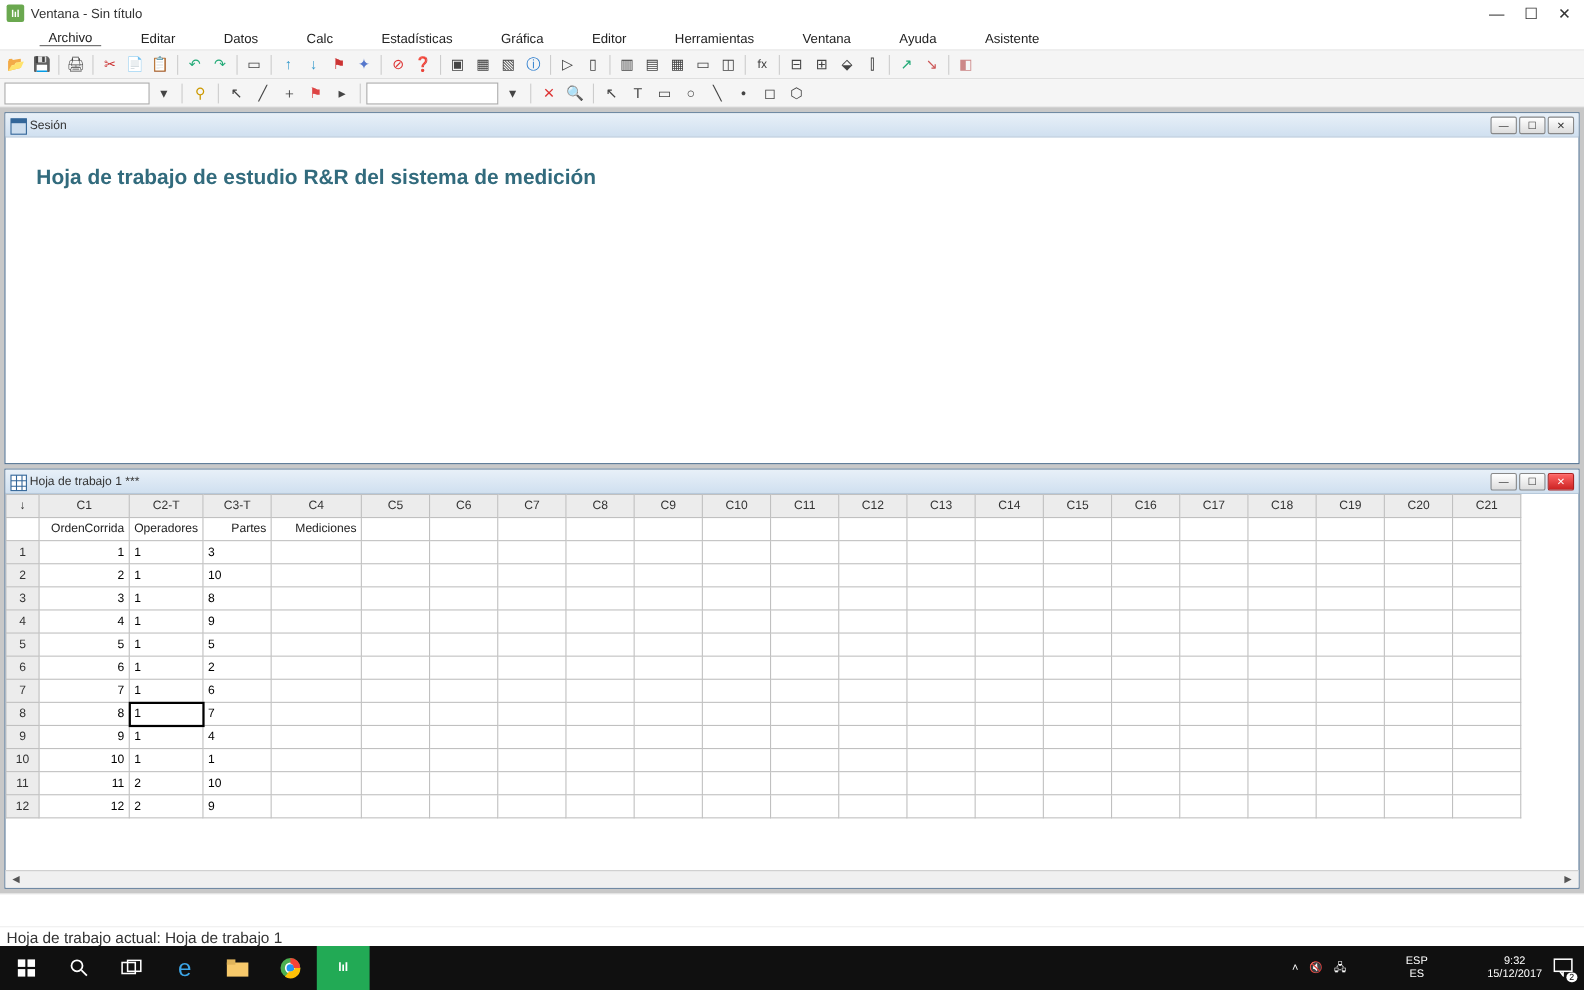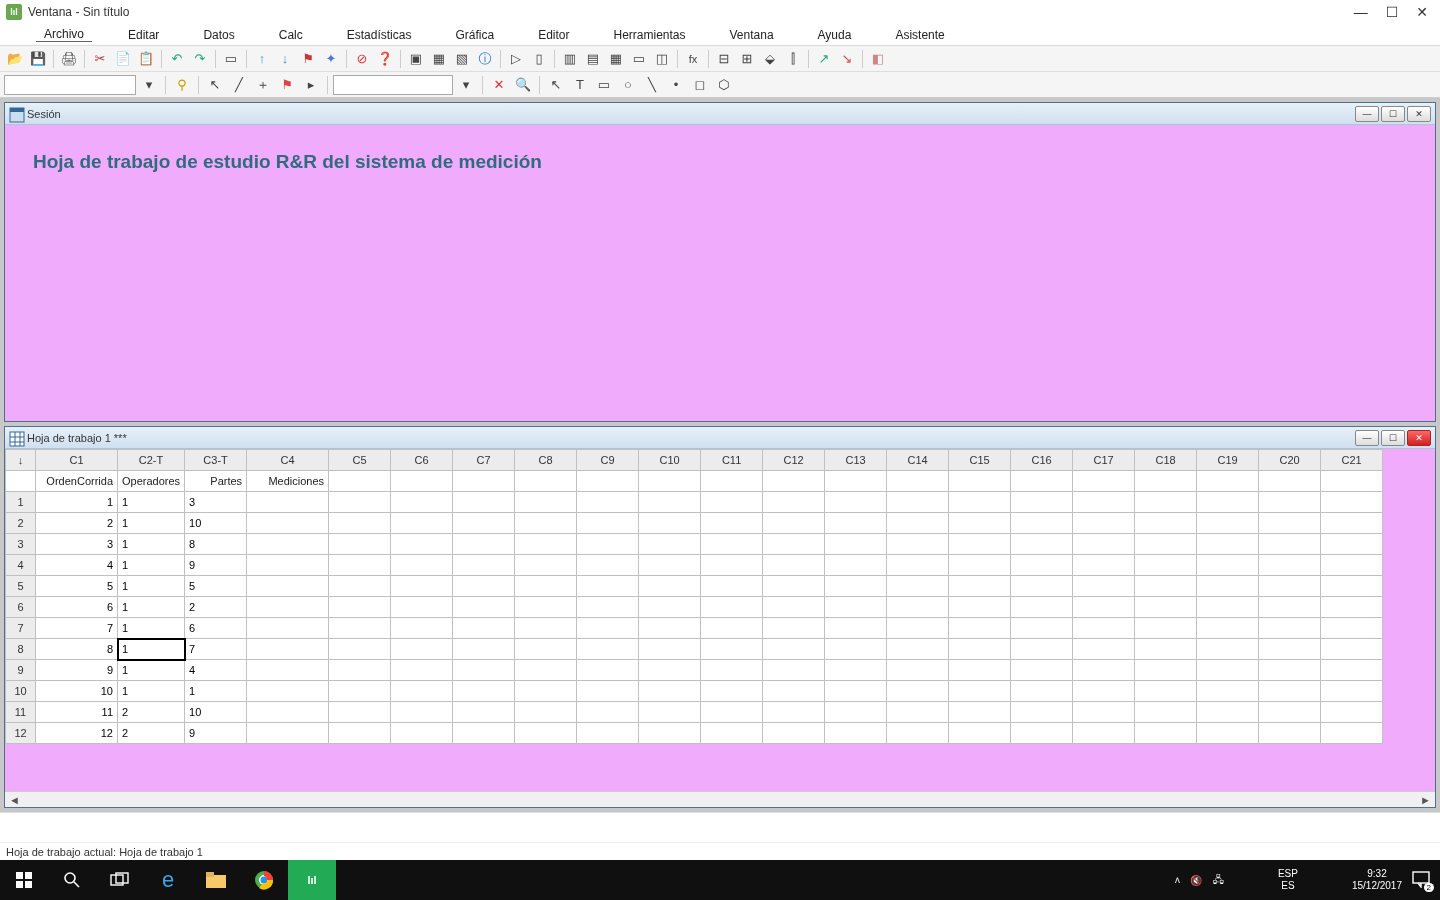--- a/index.html
+++ b/index.html
@@ -21,21 +21,21 @@
 .toolbar-row { height: 26px; display: flex; align-items: center; padding: 0 4px; gap: 1px; background: #f5f5f5; border-bottom: 1px solid #ddd; }
 .tb-btn { width: 22px; height: 22px; display: flex; align-items: center; justify-content: center; font-size: 13px; cursor: pointer; border: 1px solid transparent; color: #444; }
 .tb-sep { width: 1px; height: 18px; background: #ccc; margin: 0 3px; }
 .tb-input { height: 20px; border: 1px solid #aaa; font-size: 11px; padding: 0 4px; background: #fff; }
 .tb-row2 { height: 26px; display: flex; align-items: center; padding: 0 4px; gap: 2px; background: #f5f5f5; border-bottom: 1px solid #ccc; }
 
 
 .mdi { flex: 1; background: #c8c8c8; padding: 4px; display: flex; flex-direction: column; gap: 4px; overflow: hidden; }
 
 
-.child-window { background: #f0abfc; border: 1px solid #507090; display: flex; flex-direction: column; }
+.child-window { background: #ffffff; border: 1px solid #507090; display: flex; flex-direction: column; }
 .child-title { height: 22px; background: linear-gradient(#e8f0f8,#d0e0f0); display: flex; align-items: center; font-size: 11px; padding: 0 4px; border-bottom: 1px solid #b0c4d8; color: #333; }
 .child-title .ct-icon { width: 14px; height: 14px; margin-right: 4px; display: inline-block; }
 .child-title .ct-text { flex: 1; }
 .child-title .ct-controls { display: flex; gap: 2px; }
 .child-title .ct-controls span { width: 24px; height: 16px; border: 1px solid #888; background: linear-gradient(#fff,#ddd); font-size: 9px; display: flex; align-items: center; justify-content: center; cursor: pointer; border-radius: 2px; color: #333; }
 .child-title .ct-controls .close-red { background: linear-gradient(#f66,#c22); color: #fff; border-color: #a22; }
 
 .session-window { height: 320px; }
 .session-body { padding: 26px 28px; font-size: 19px; font-weight: 700; color: #326b7d; }
 
@@ -50,21 +50,21 @@
 table.ws .colname-row td { background: #fff; text-align: right; font-weight: normal; color: #222; }
 table.ws td.datacell { background: #fff; text-align: right; }
 table.ws td.datacell.left { text-align: left; }
 table.ws .corner { background: #ececec; text-align: center; }
 .col-w { width: 62px; }
 .col-w-wide { width: 82px; }
 .active-cell { outline: 2px solid #000; outline-offset: -1px; }
 .ws-hscroll { height: 16px; border-top: 1px solid #ccc; display: flex; align-items: center; justify-content: space-between; font-size: 11px; padding: 0 4px; color: #555; background: #f0f0f0; }
 
 .status-gap { height: 30px; background: #fff; border-top: 1px solid #ddd; }
-.statusbar { height: 18px; background: #fff; display: flex; align-items: center; font-size: 11px; padding: 0 6px; color: #333; border-top: 1px solid #eee; }
+.statusbar { height: 18px; background: #fff; display: flex; align-items: center; font-size: 14px; padding: 0 6px; color: #333; border-top: 1px solid #eee; }
 
 
 .taskbar { height: 40px; background: #101010; display: flex; align-items: center; color: #fff; font-size: 11px; }
 .taskbar .tb-item { width: 48px; height: 40px; display: flex; align-items: center; justify-content: center; cursor: pointer; }
 .taskbar .tb-spacer { flex: 1; }
 .taskbar .tray { display: flex; align-items: center; gap: 10px; padding: 0 10px; font-size: 10px; }
 .taskbar .tray .clock { text-align: center; line-height: 1.2; margin-left: 44px; }
 
 .icon-svg { width: 16px; height: 16px; }
 </style>

